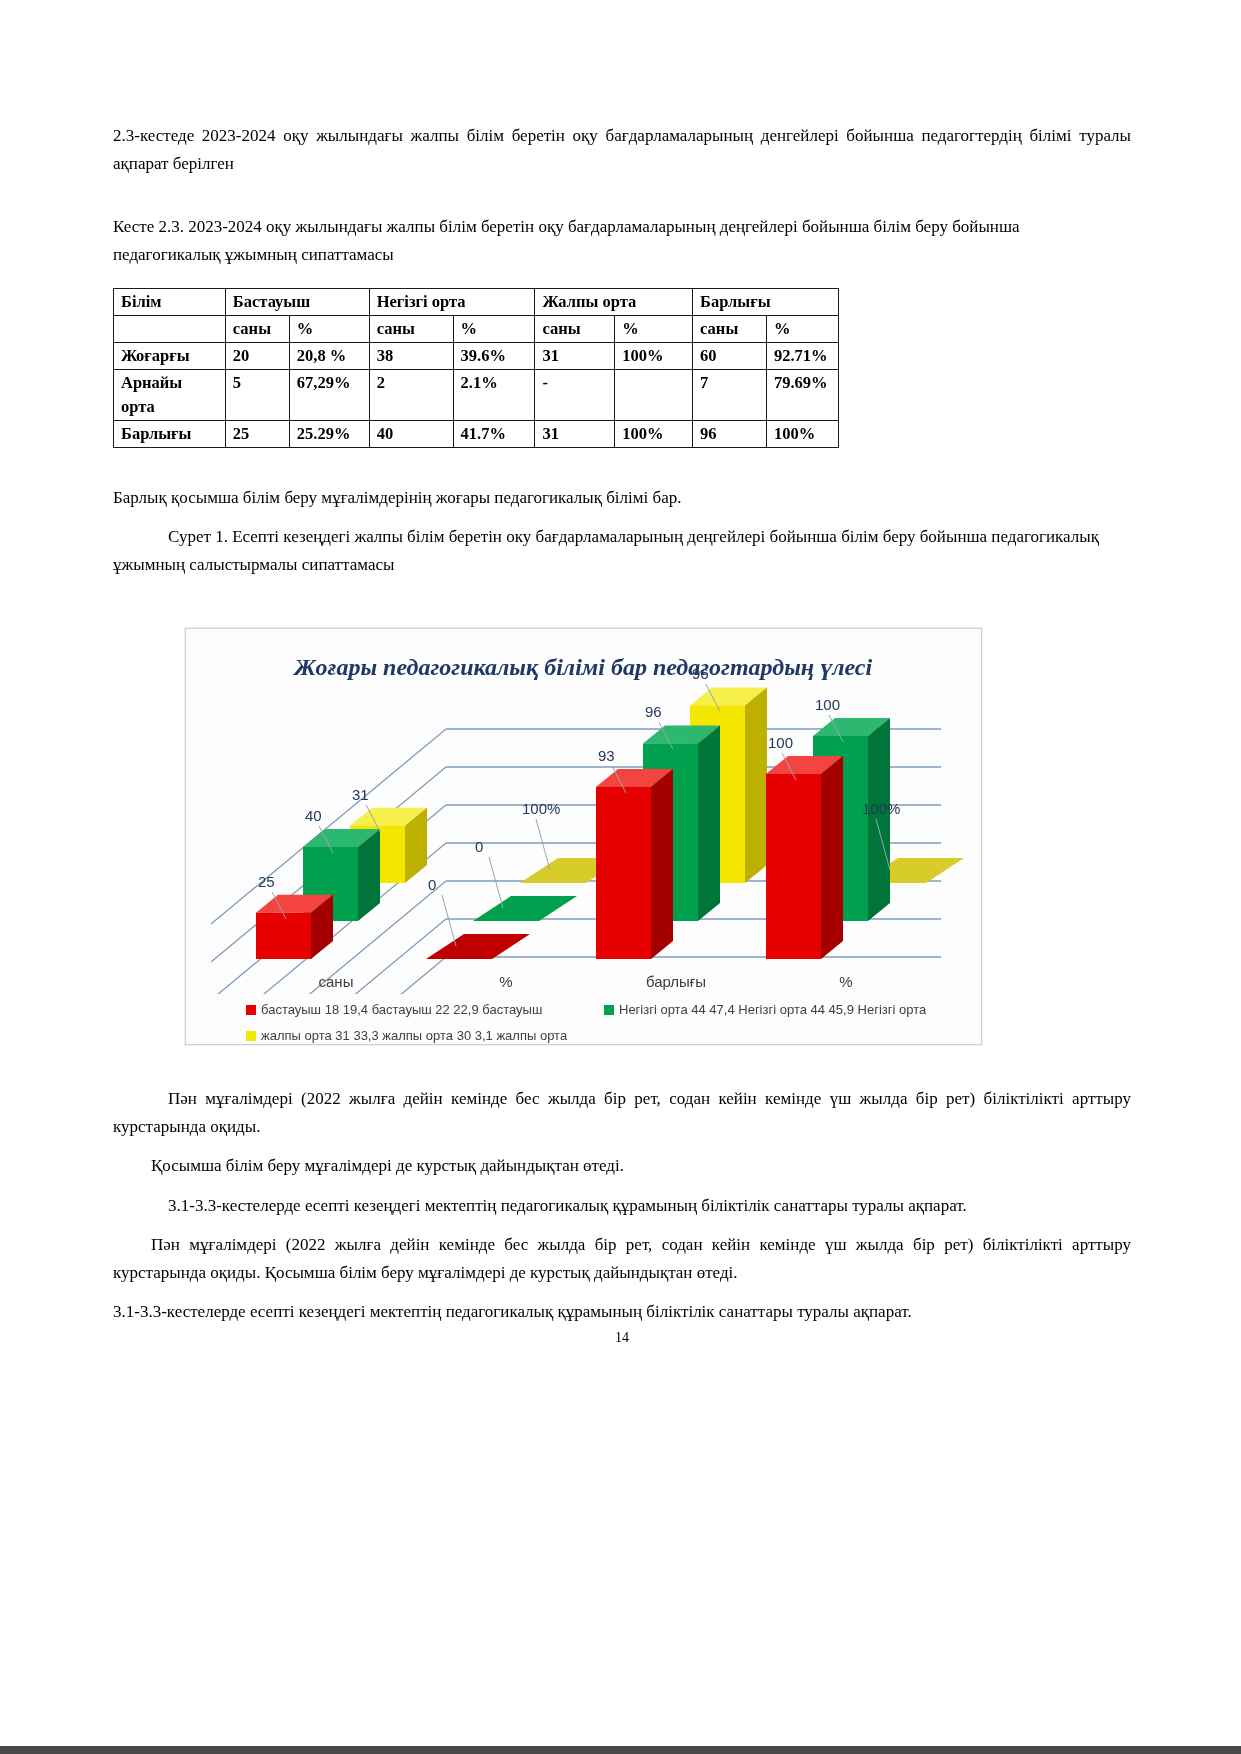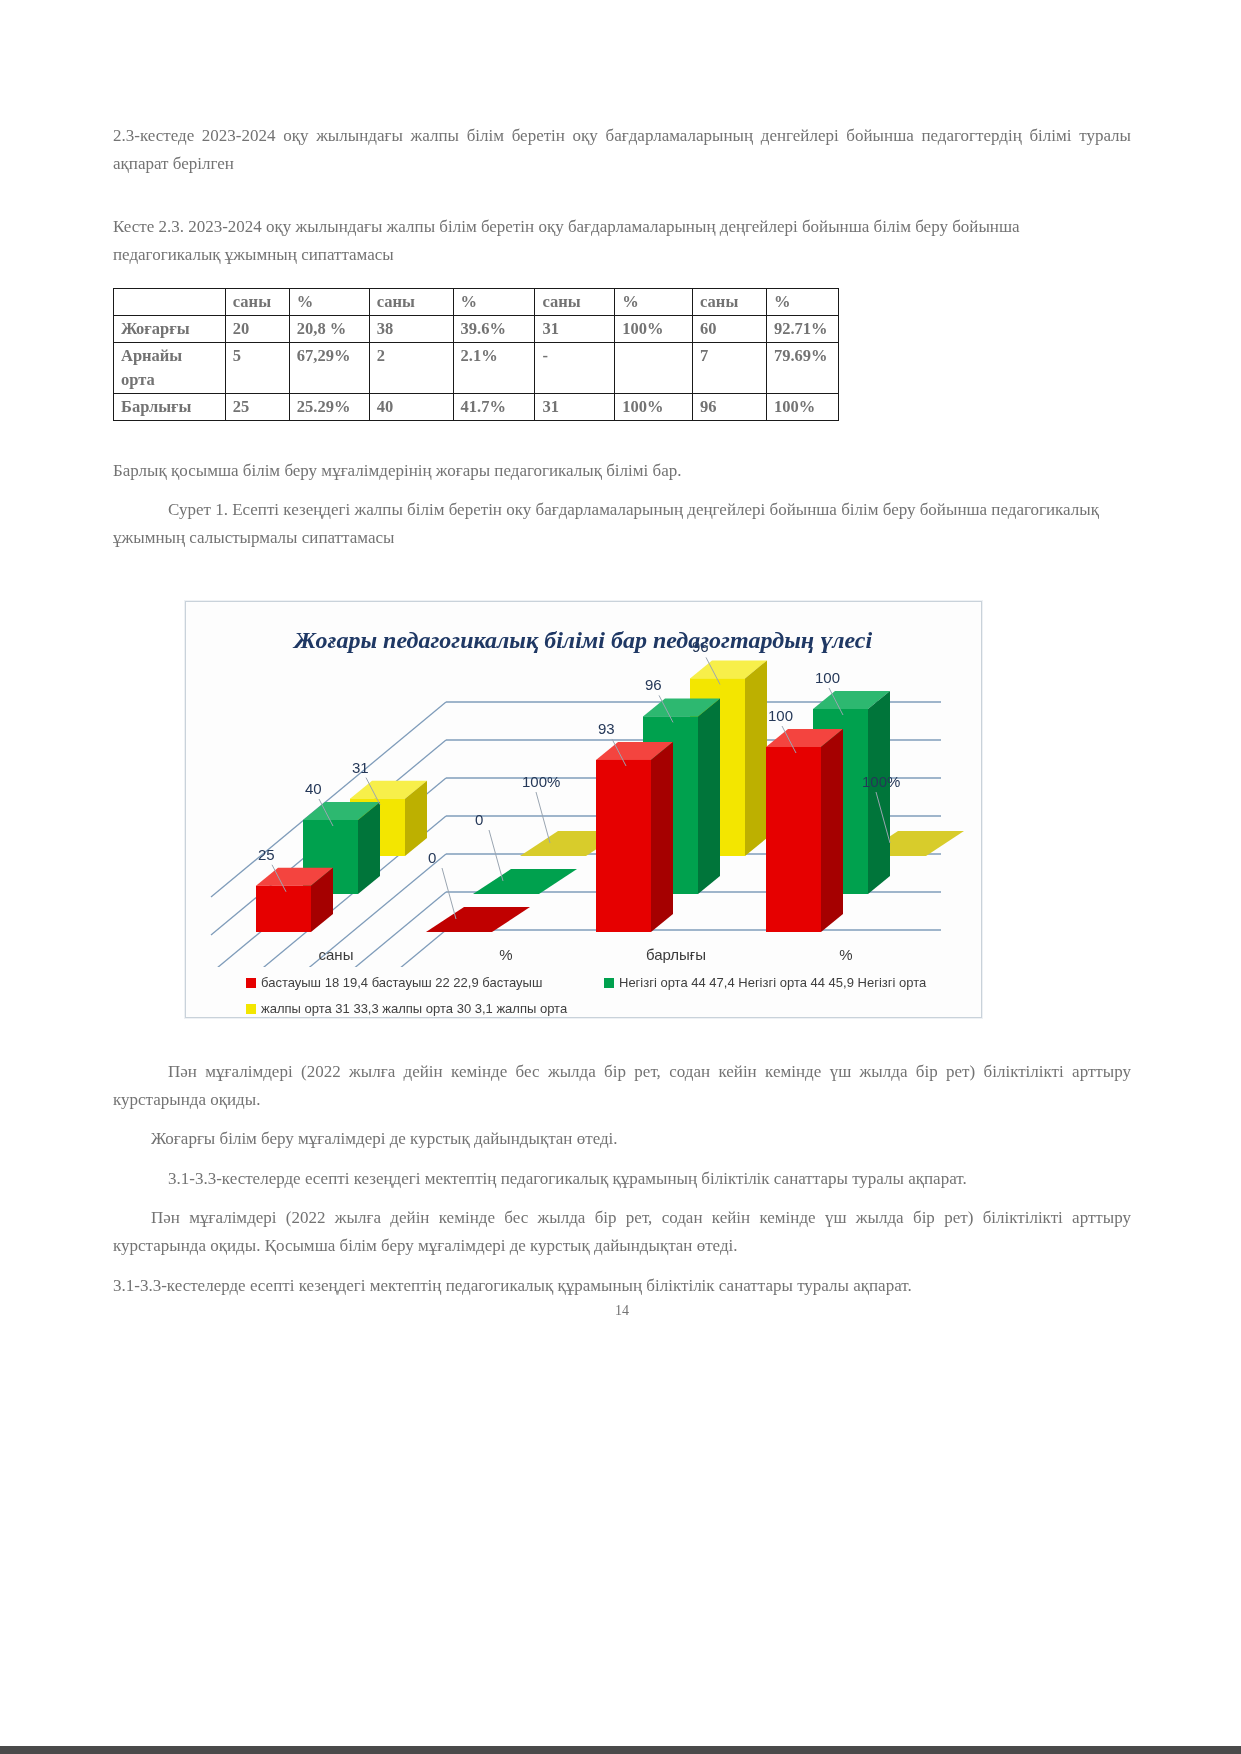--- a/index.html
+++ b/index.html
@@ -1,21 +1,21 @@
 <!DOCTYPE html>
 <html><head>
 <meta charset="utf-8">
 <style>
   html,body{margin:0;padding:0;background:#fff;}
   .page{
     position:relative;
     width:1241px;height:1754px;
     background:#ffffff;
     font-family:"Liberation Serif","DejaVu Serif",serif;
-    color:#737373;
+    color:#000000;
     overflow:hidden;
   }
   .content{
     position:absolute;left:113px;top:122px;width:1018px;
   }
   .para{
     font-size:17px;line-height:1.62;margin:0 0 12px 0;text-align:justify;
   }
   .para.left{text-align:left;}
   .ind{text-indent:55px;}
@@ -83,20 +83,27 @@
           <col style="width: 64px;">
           <col style="width: 80px;">
           <col style="width: 84px;">
           <col style="width: 82px;">
           <col style="width: 80px;">
           <col style="width: 78px;">
           <col style="width: 74px;">
           <col style="width: 72px;">
         </colgroup>
         <thead>
+          <tr>
+            <th colspan="1">Білім</th>
+            <th colspan="2">Бастауыш</th>
+            <th colspan="2">Негізгі орта</th>
+            <th colspan="2">Жалпы орта</th>
+            <th colspan="2">Барлығы</th>
+          </tr>
           <tr>
             <th></th>
             <th>саны</th>
             <th>%</th>
             <th>саны</th>
             <th>%</th>
             <th>саны</th>
             <th>%</th>
             <th>саны</th>
             <th>%</th>
@@ -228,21 +235,21 @@
           <text x="75" y="385" class="llabel">бастауыш  18 19,4 бастауыш  22 22,9 бастауыш</text>
           <rect x="418" y="376" width="10" height="10" fill="#00a14e"></rect>
           <text x="433" y="385" class="llabel">Негізгі орта 44 47,4 Негізгі орта 44 45,9 Негізгі орта</text>
           <rect x="60" y="402" width="10" height="10" fill="#f3e600"></rect>
           <text x="75" y="411" class="llabel">жалпы орта 31 33,3 жалпы орта 30 3,1 жалпы орта</text>
         </svg>
     </div>
 
     <p class="para ind">Пән мұғалімдері (2022 жылға дейін кемінде бес жылда бір рет, содан кейін кемінде үш жылда бір рет) біліктілікті арттыру курстарында оқиды.</p>
 
-    <p class="para left ind-sm">Жоғарғы білім беру мұғалімдері де курстық дайындықтан өтеді.</p>
+    <p class="para left ind-sm">Қосымша білім беру мұғалімдері де курстық дайындықтан өтеді.</p>
 
     <p class="para ind">3.1-3.3-кестелерде есепті кезеңдегі мектептің педагогикалық құрамының біліктілік санаттары туралы ақпарат.</p>
 
     <p class="para ind-sm">Пән мұғалімдері (2022 жылға дейін кемінде бес жылда бір рет, содан кейін кемінде үш жылда бір рет) біліктілікті арттыру курстарында оқиды. Қосымша білім беру мұғалімдері де курстық дайындықтан өтеді.</p>
 
     <p class="para left" style="margin-bottom:0;">3.1-3.3-кестелерде есепті кезеңдегі мектептің педагогикалық құрамының біліктілік санаттары туралы ақпарат.</p>
 
     <div class="page-number">14</div>
 
   </div>

